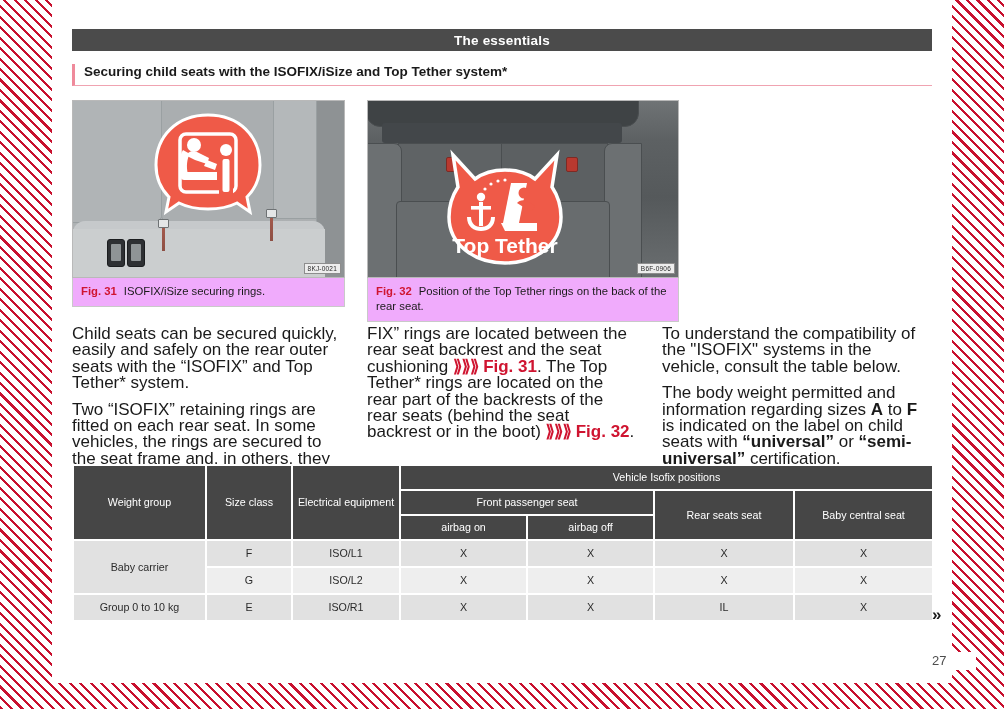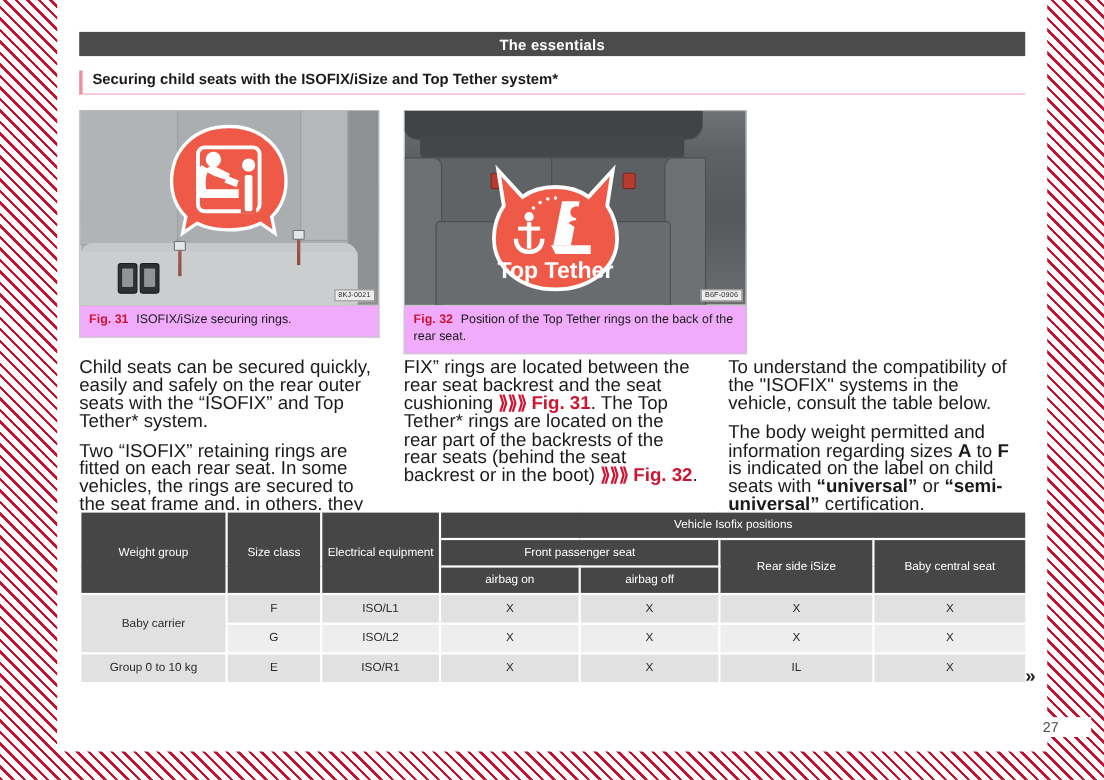--- a/index.html
+++ b/index.html
@@ -33,21 +33,20 @@
   }
   #page-number {
     position: absolute;
     left: 930px; top: 652px;
     width: 40px;
     font-size: 13px;
     color: #4d4d4d;
     text-align: left;
     background: #ffffff;
     padding: 1px 4px 2px 2px;
-    margin-left: 16px;
   }
 
   
   #chapter-bar {
     position: absolute;
     left: 72px; top: 29px;
     width: 860px; height: 22px;
     background: #4b4b4b;
     color: #ffffff;
     font-size: 13.5px;
@@ -319,21 +318,21 @@
   </colgroup>
   <thead>
     <tr>
       <th rowspan="3">Weight group</th>
       <th rowspan="3">Size class</th>
       <th rowspan="3">Electrical equipment</th>
       <th colspan="4">Vehicle Isofix positions</th>
     </tr>
     <tr>
       <th colspan="2">Front passenger seat</th>
-      <th rowspan="2">Rear side iSize</th>
+      <th rowspan="2">Rear seats seat</th>
       <th rowspan="2">Baby central seat</th>
     </tr>
     <tr>
       <th>airbag on</th>
       <th>airbag off</th>
     </tr>
   </thead>
   <tbody>
     <tr class="shade-a">
       <td class="group-cell" rowspan="2">Baby carrier</td>

